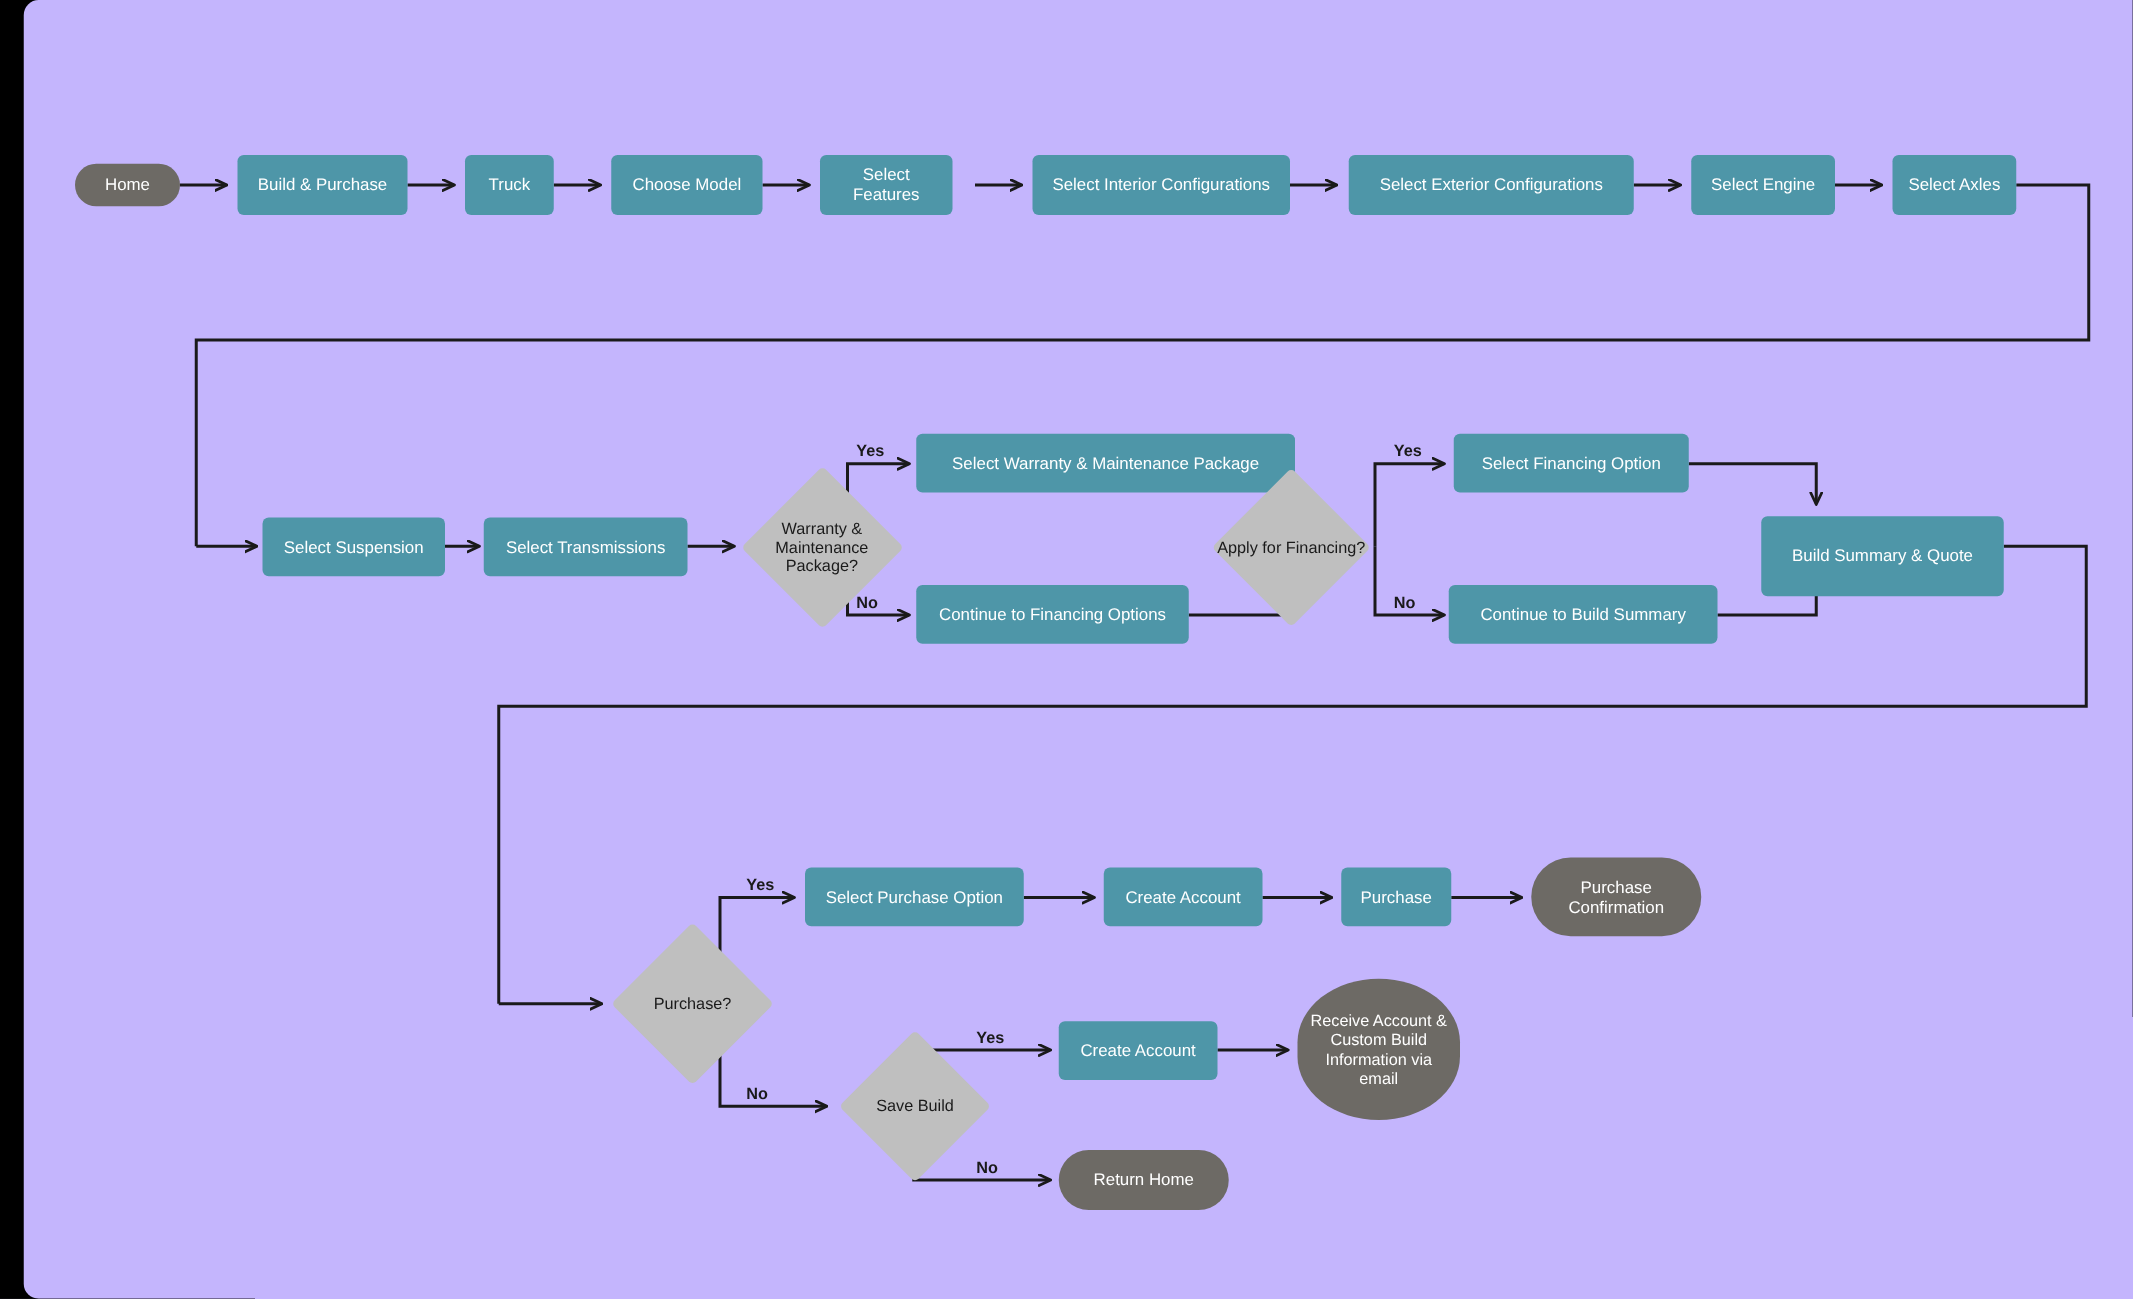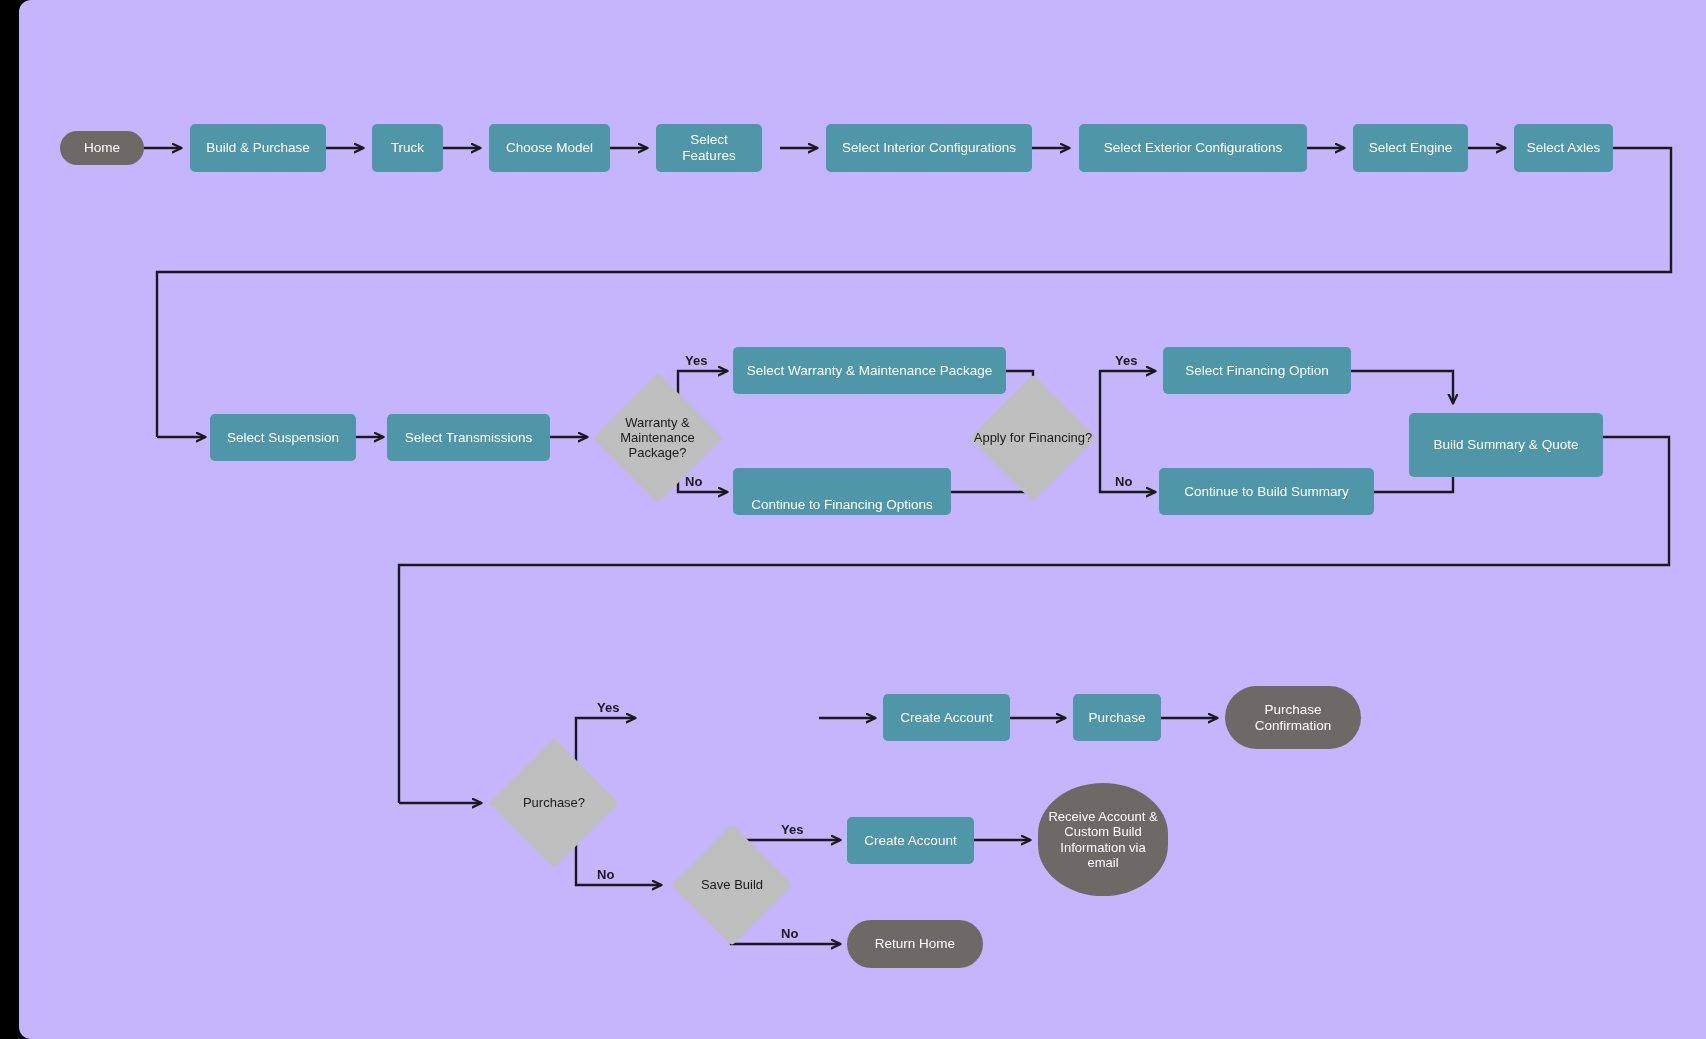--- a/index.html
+++ b/index.html
@@ -178,25 +178,25 @@
 
   <div class="node process" style="left:368px; top:414px; width:163px; height:47px;">
     <span>Select Transmissions</span>
   </div>
 
   <div class="node decision" style="left:572px; top:372px; width:133px; height:131px;">
     <span class="dia-shape" style="width:92px; height:92px;"></span>
     <span class="dia-label">Warranty &amp; Maintenance Package?</span>
   </div>
 
-  <div class="node process" style="left:714px; top:347px; width:273px; height:47px;">
+  <div class="node process" style="left:714px; top:347px; width:303px; height:47px;">
     <span>Select Warranty &amp; Maintenance Package</span>
   </div>
 
-  <div class="node process" style="left:714px; top:468px; width:218px; height:47px;align-items:flex-end;">
+  <div class="node process" style="left:714px; top:468px; width:218px; height:47px;">
     <span>Continue to Financing Options</span>
   </div>
 
   <div class="node decision" style="left:950px; top:372px; width:128px; height:131px;">
     <span class="dia-shape" style="width:90px; height:90px;"></span>
     <span class="dia-label">Apply for Financing?</span>
   </div>
 
   <div class="node process" style="left:1144px; top:347px; width:188px; height:47px;">
     <span>Select Financing Option</span>
@@ -208,20 +208,23 @@
 
   <div class="node process" style="left:1390px; top:413px; width:194px; height:64px;">
     <span>Build Summary &amp; Quote</span>
   </div>
 
   <div class="node decision" style="left:470px; top:738px; width:130px; height:130px;">
     <span class="dia-shape" style="width:92px; height:92px;"></span>
     <span class="dia-label">Purchase?</span>
   </div>
 
+  <div class="node process" style="left:625px; top:694px; width:175px; height:47px;">
+    <span>Select Purchase Option</span>
+  </div>
 
   <div class="node process" style="left:864px; top:694px; width:127px; height:47px;">
     <span>Create Account</span>
   </div>
 
   <div class="node process" style="left:1054px; top:694px; width:88px; height:47px;">
     <span>Purchase</span>
   </div>
 
   <div class="node terminal pill" style="left:1206px; top:686px; width:136px; height:63px;">

